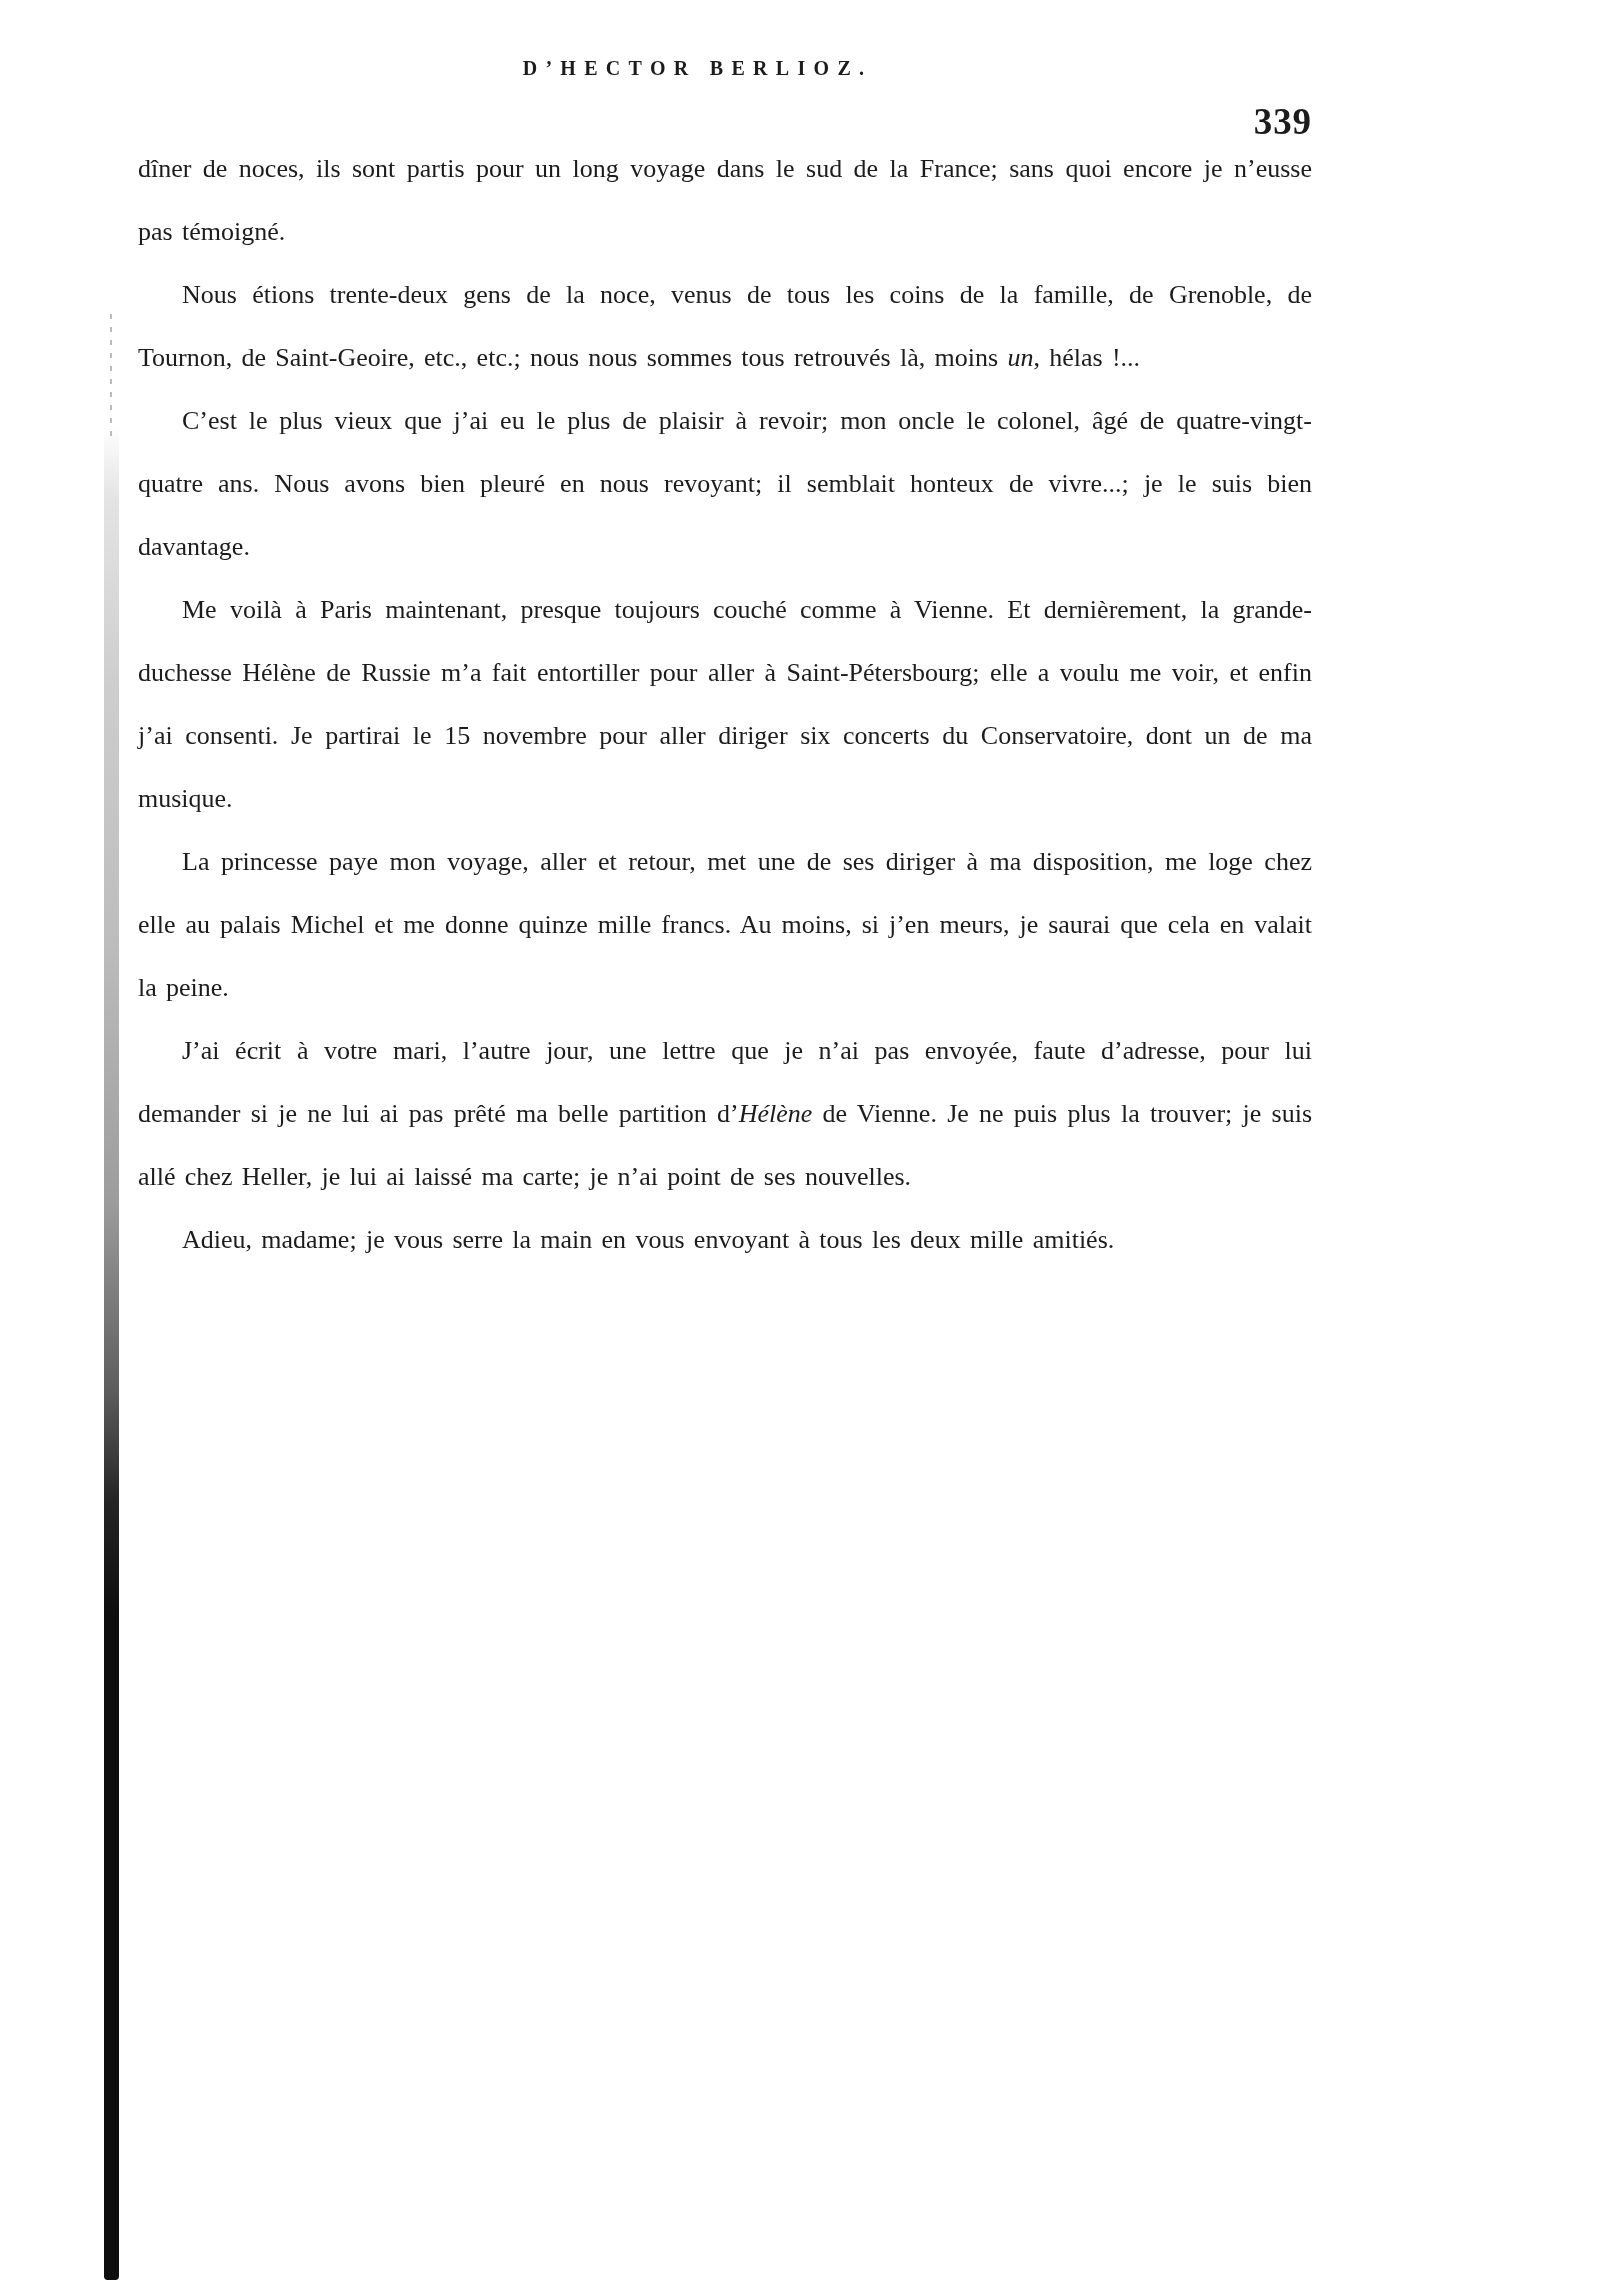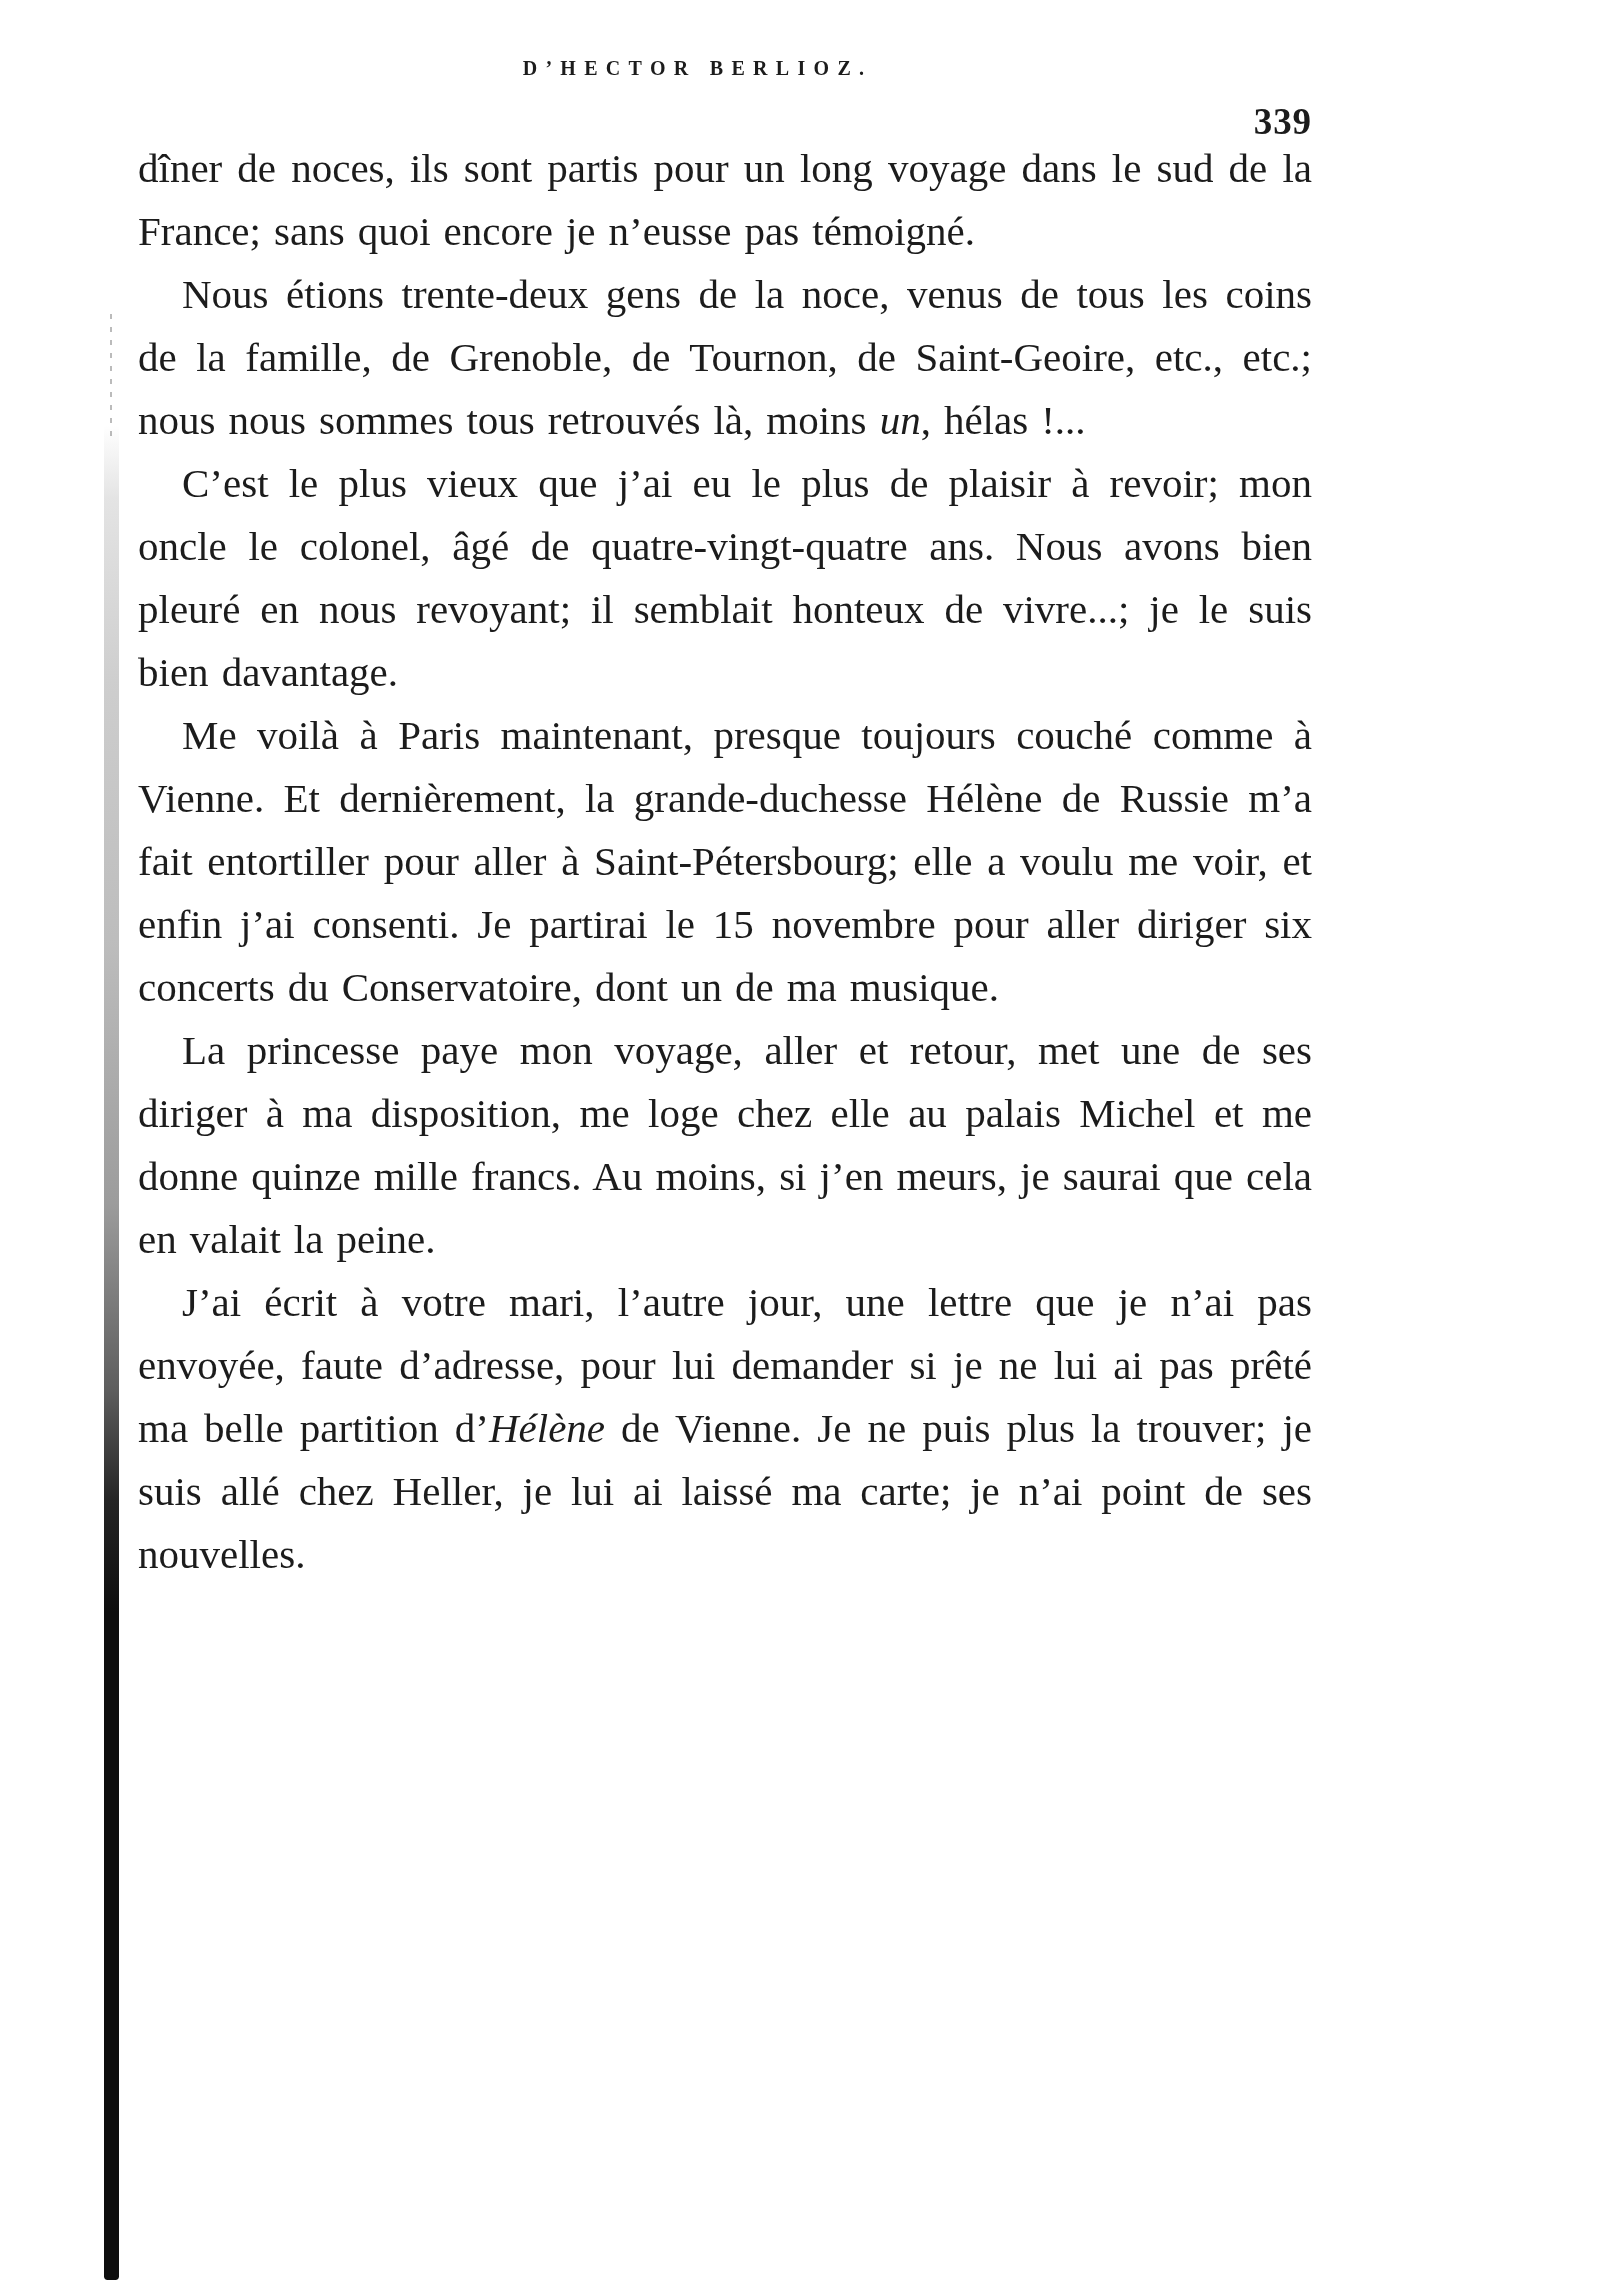--- a/index.html
+++ b/index.html
@@ -45,21 +45,21 @@
     font-weight: 700;
     letter-spacing: 0.9px;
     margin-top: 48px;
   }
   
   .text-block {
     position: absolute;
     top: 137px;
     left: 138px;
     width: 1174px;
-    font-size: 41px;
+    font-size: 26px;
     line-height: 63px;
     text-align: justify;
     word-spacing: 2.8px;
   }
   .para {
     margin: 0;
     text-indent: 0;
   }
   .para.indent {
     text-indent: 44px;
@@ -115,16 +115,17 @@
     <span class="page-number">339</span>
   </div>
 
   <div class="text-block">
       <p class="para"><span>dîner de noces, ils sont partis pour un long voyage dans le sud de la France; sans quoi encore je n’eusse pas témoigné.</span></p>
       <p class="para indent"><span>Nous étions trente-deux gens de la noce, venus de tous les coins de la famille, de Grenoble, de Tournon, de Saint-Geoire, etc., etc.; nous nous sommes tous retrouvés là, moins </span><em>un</em><span>, hélas !...</span></p>
       <p class="para indent"><span>C’est le plus vieux que j’ai eu le plus de plaisir à revoir; mon oncle le colonel, âgé de quatre-vingt-quatre ans. Nous avons bien pleuré en nous revoyant; il semblait honteux de vivre...; je le suis bien davantage.</span></p>
       <p class="para indent"><span>Me voilà à Paris maintenant, presque toujours couché comme à Vienne. Et dernièrement, la grande-duchesse Hélène de Russie m’a fait entortiller pour aller à Saint-Pétersbourg; elle a voulu me voir, et enfin j’ai consenti. Je partirai le 15 novembre pour aller diriger six concerts du Conservatoire, dont un de ma musique.</span></p>
       <p class="para indent"><span>La princesse paye mon voyage, aller et retour, met une de ses diriger à ma disposition, me loge chez elle au palais Michel et me donne quinze mille francs. Au moins, si j’en meurs, je saurai que cela en valait la peine.</span></p>
       <p class="para indent"><span>J’ai écrit à votre mari, l’autre jour, une lettre que je n’ai pas envoyée, faute d’adresse, pour lui demander si je ne lui ai pas prêté ma belle partition d’</span><em>Hélène</em><span> de Vienne. Je ne puis plus la trouver; je suis allé chez Heller, je lui ai laissé ma carte; je n’ai point de ses nouvelles.</span></p>
+      <p class="para indent"><span>Adieu, madame; je vous serre la main en vous envoyant à tous les deux mille amitiés.</span></p>
     </div>
 
 </div>
 
 
 </body></html>

